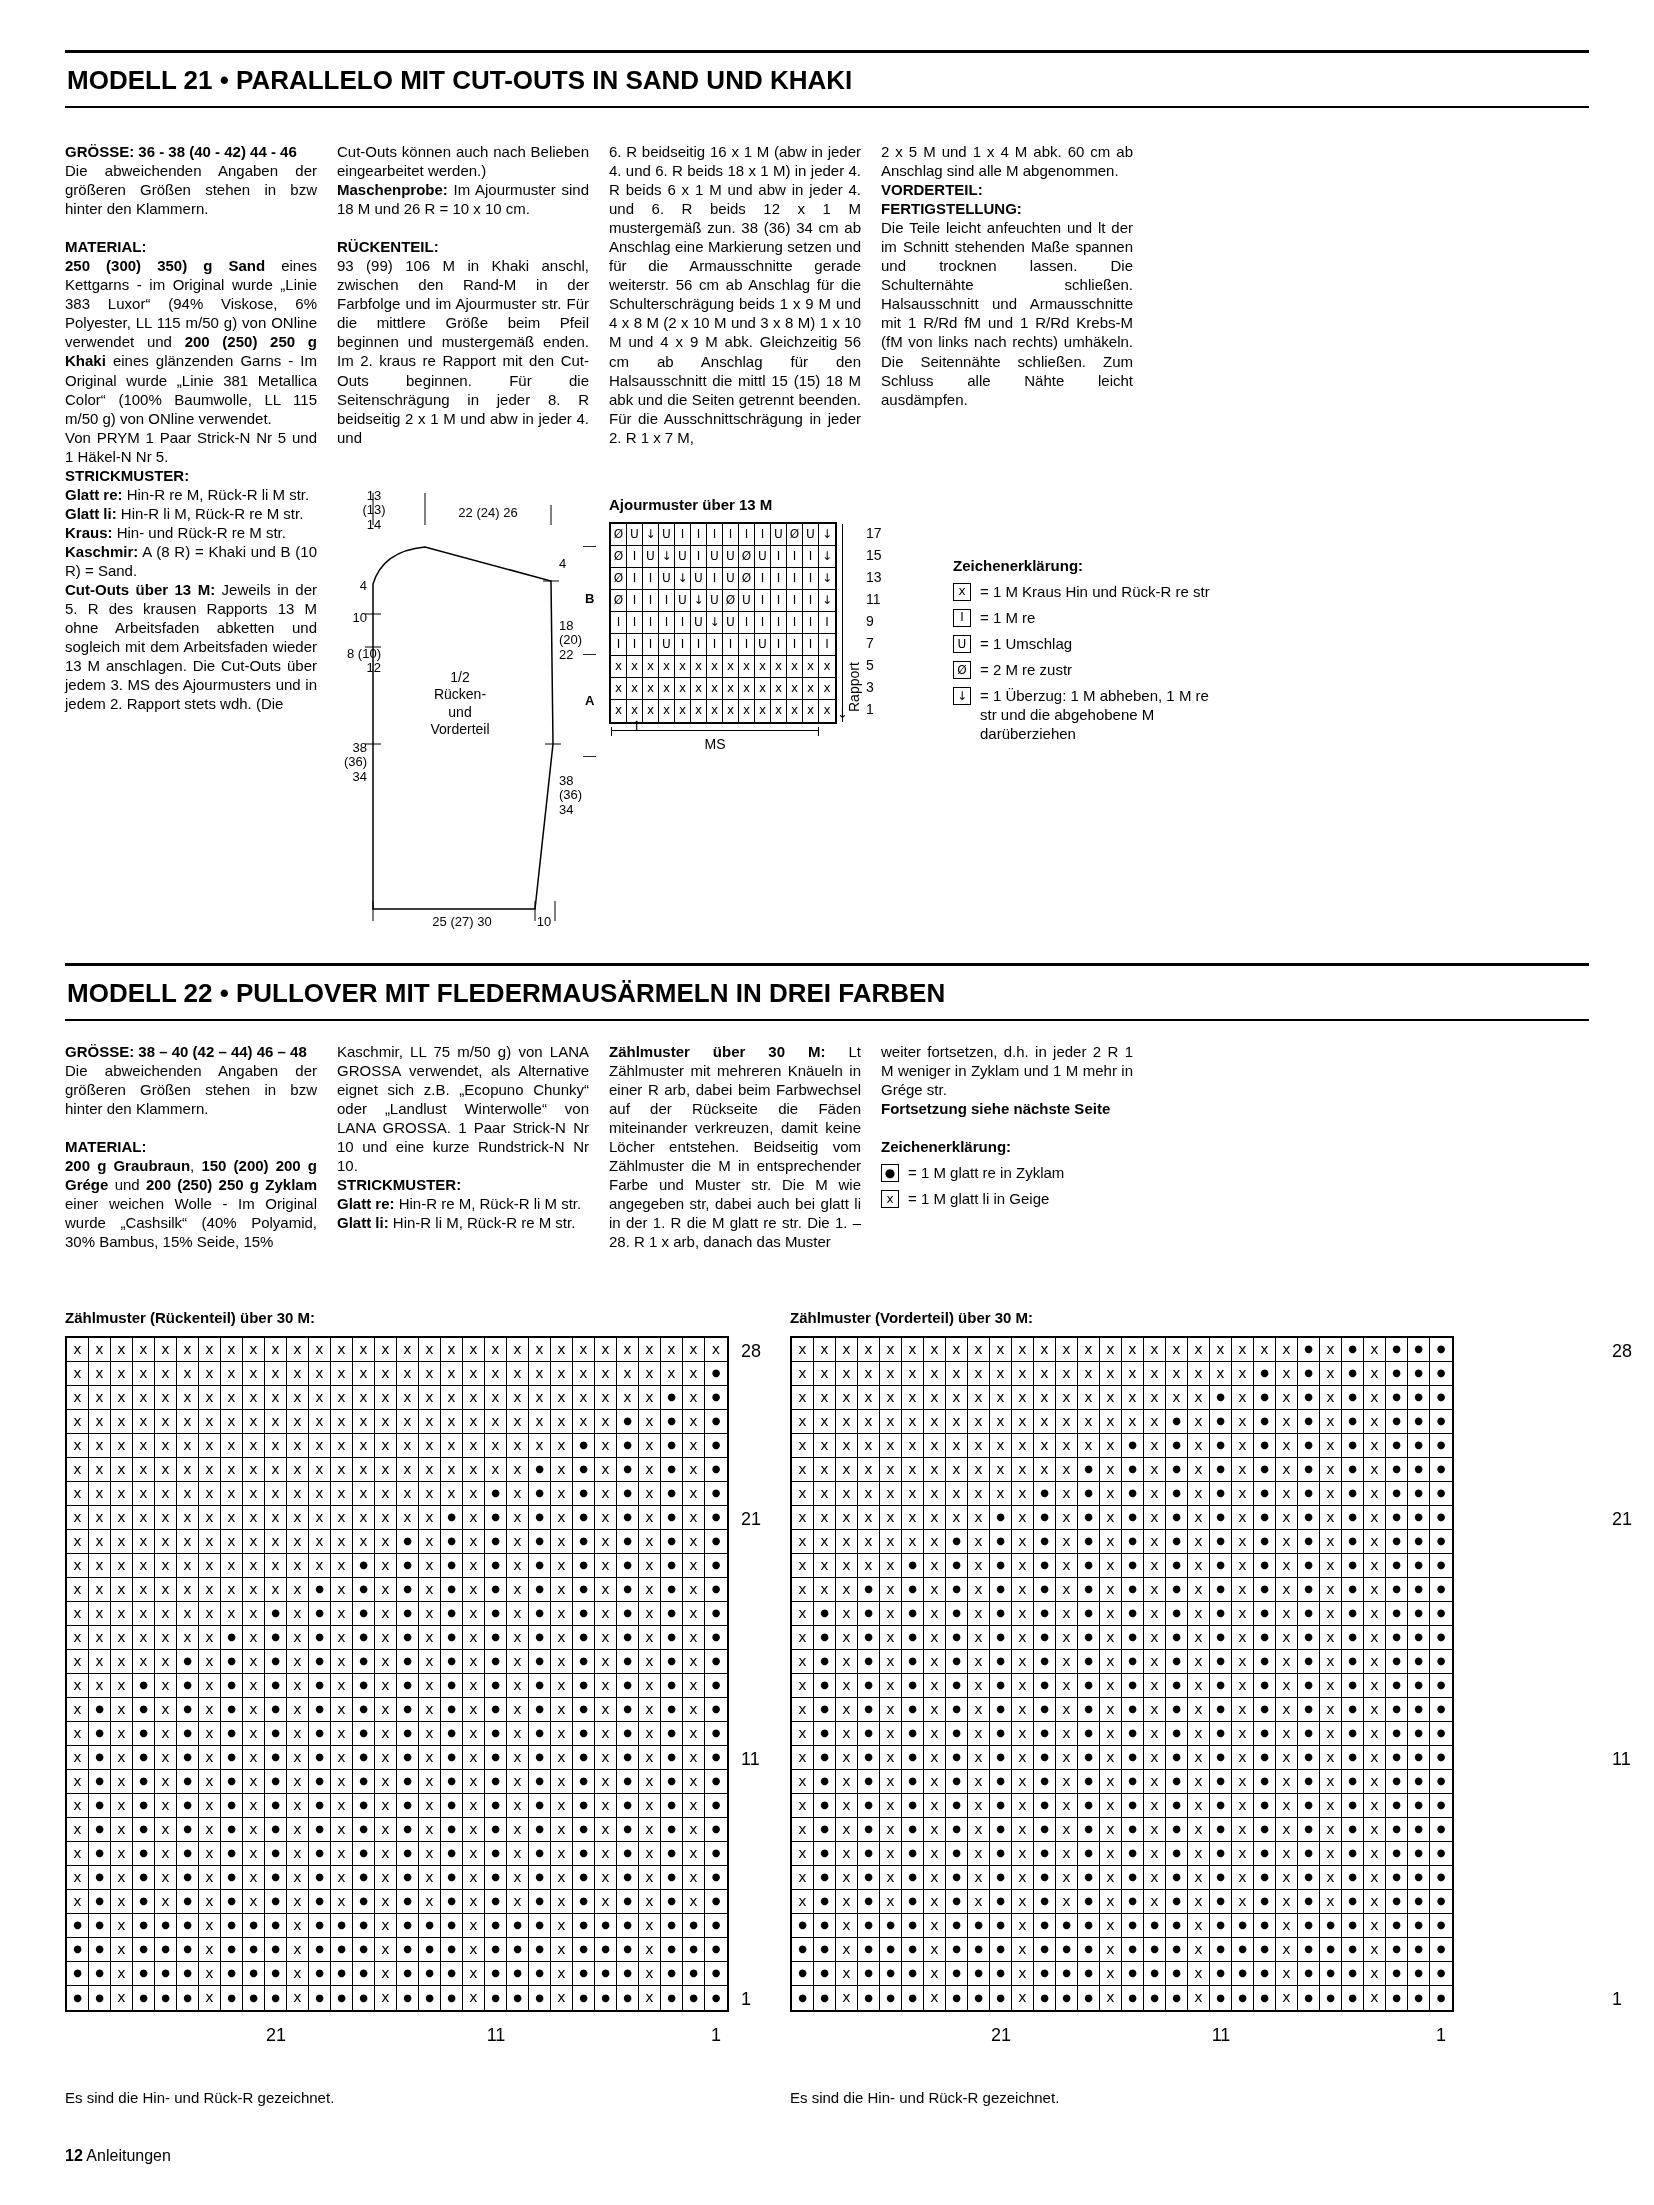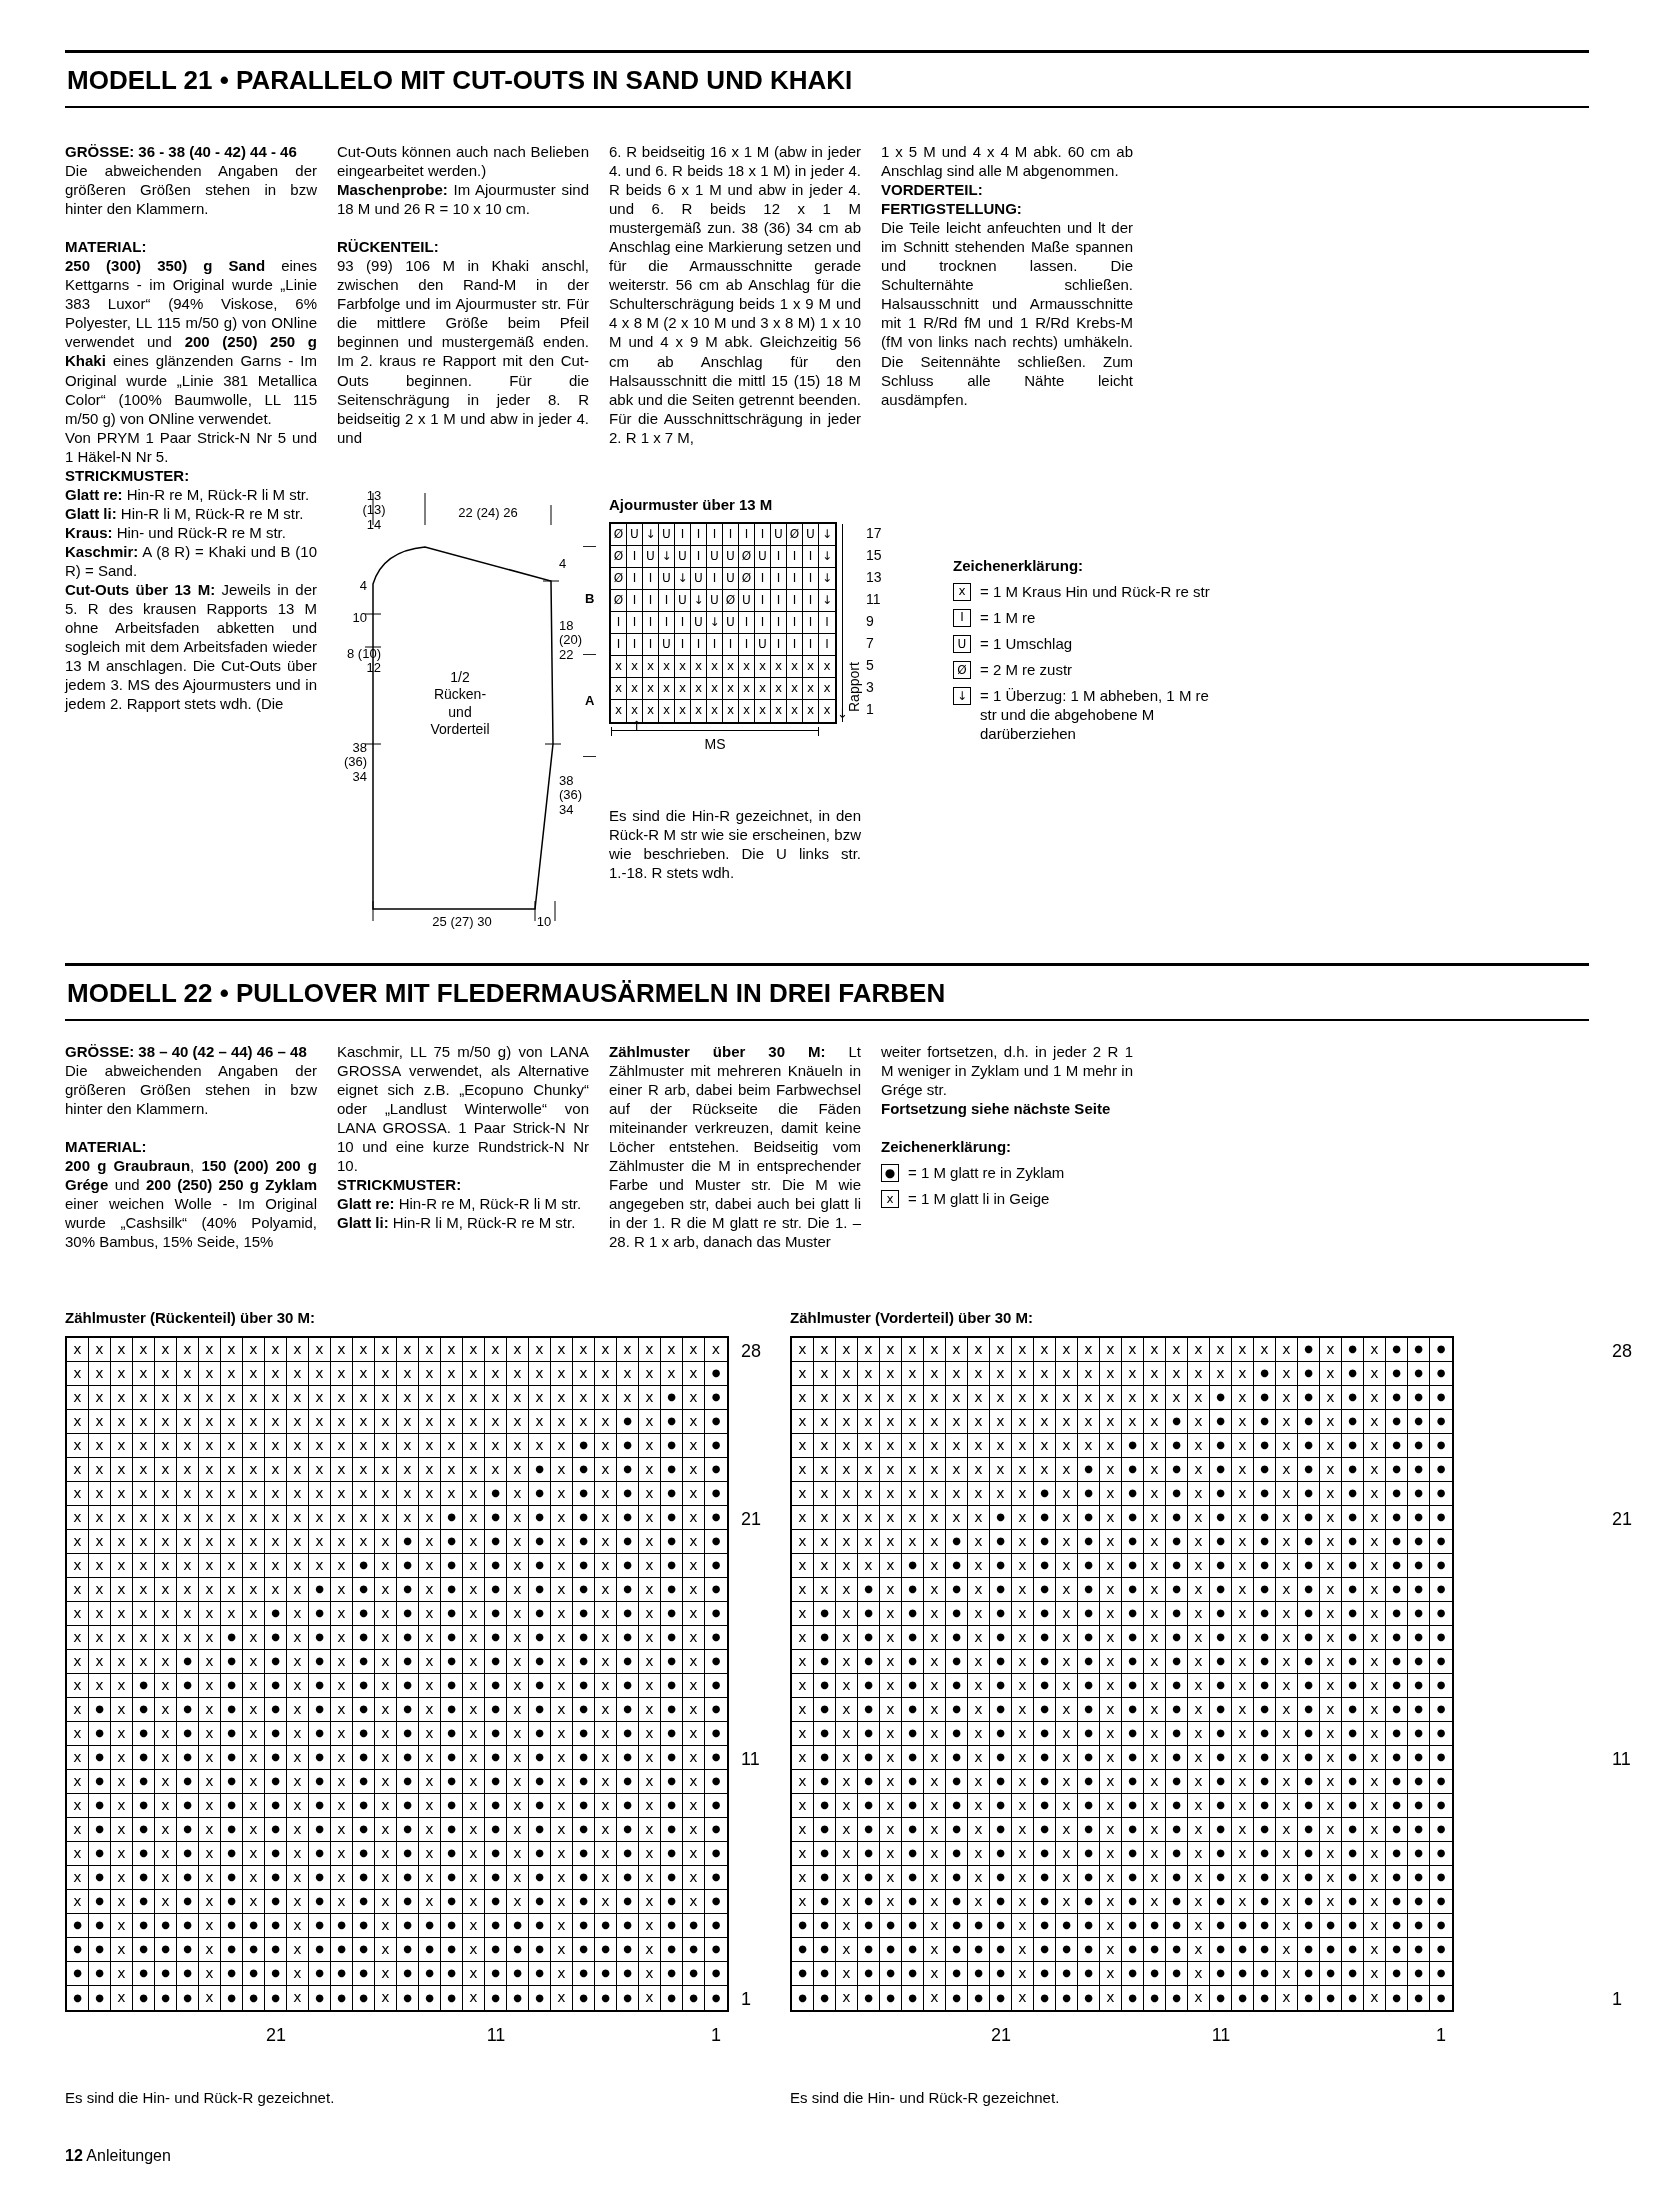--- a/index.html
+++ b/index.html
@@ -302,25 +302,24 @@
           <div class="anum" style="top: 91px; left: 0px;">9</div>
           <div class="anum" style="top: 113px; left: 0px;">7</div>
           <div class="anum" style="top: 135px; left: 0px;">5</div>
           <div class="anum" style="top: 157px; left: 0px;">3</div>
           <div class="anum" style="top: 179px; left: 0px;">1</div>
         </div>
       <div class="ms-line" style="left:2px;top:208px;width:208px"></div>
       <div class="ms-arrow" style="left:22px;top:196px">↑</div>
       <div class="ms-label" style="left:2px;top:214px;width:208px">MS</div>
     </div>
-    <div class="para" style="margin-top:36px">Es sind die Hin-R gezeichnet, in den Rück-R M str wie sie erscheinen, bzw wie beschrieben. Die U links str. 1.-18. R stets wdh.</div>
   </div>
 
   <div class="abs col" style="left:881px;top:142px">
-      <div class="para"><span>1 x 5 M und 4 x 4 M abk. 60 cm ab Anschlag sind alle M abgenommen.</span></div>
+      <div class="para"><span>2 x 5 M und 1 x 4 M abk. 60 cm ab Anschlag sind alle M abgenommen.</span></div>
       <div class="bhead">VORDERTEIL:</div>
       <div class="bhead">FERTIGSTELLUNG:</div>
       <div class="para"><span>Die Teile leicht anfeuchten und lt der im Schnitt stehenden Maße spannen und trocknen lassen. Die Schulternähte schließen. Halsausschnitt und Armausschnitte mit 1 R/Rd fM und 1 R/Rd Krebs-M (fM von links nach rechts) umhäkeln. Die Seitennähte schließen. Zum Schluss alle Nähte leicht ausdämpfen.</span></div>
     </div>
 
   <div class="abs" style="left:953px;top:556px;width:300px">
       <div class="bhead">Zeichenerklärung:</div>
       <div class="leg-row">
         <span class="leg-sym">x</span>
         <span class="leg-text">= 1 M Kraus Hin und Rück-R re str</span>

